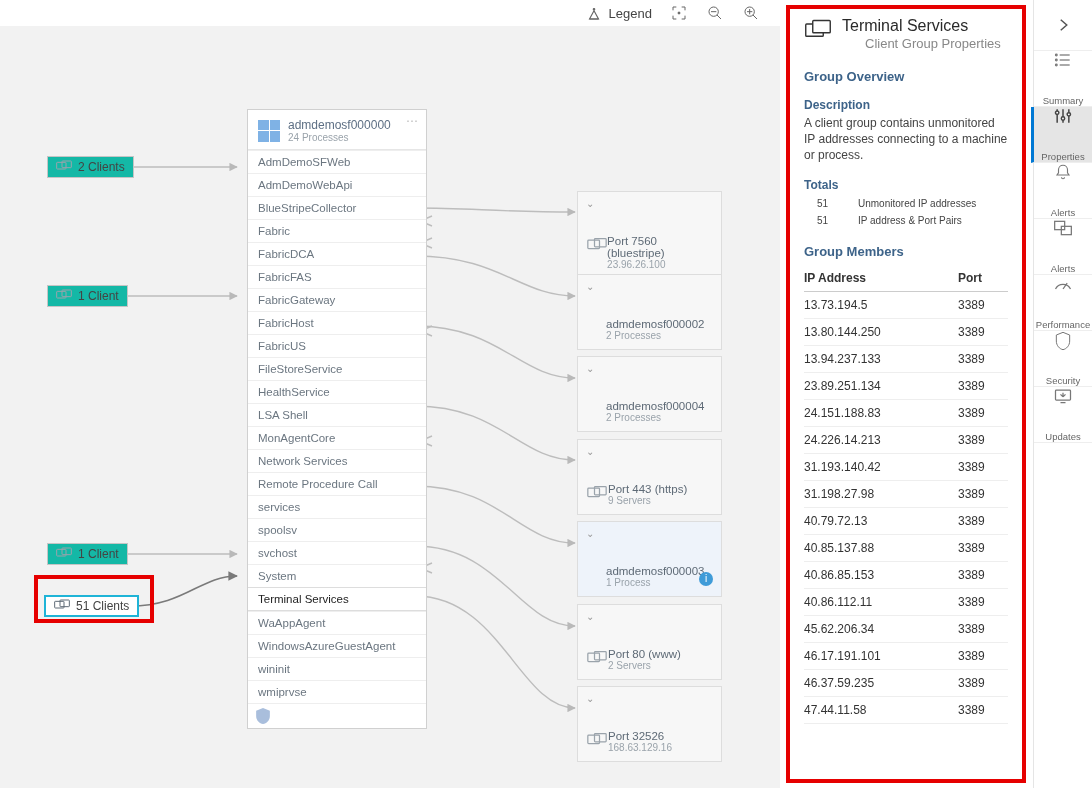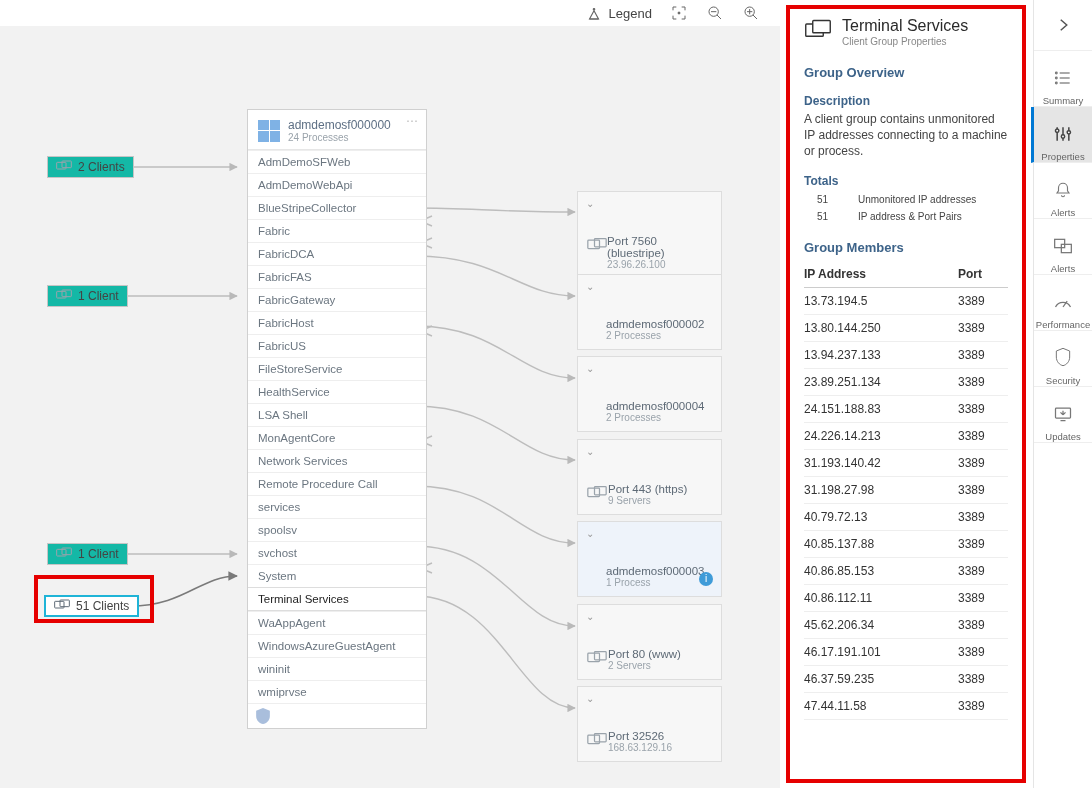--- a/index.html
+++ b/index.html
@@ -84,37 +84,37 @@
   .tnode .info{position:absolute;right:8px;bottom:10px;width:14px;height:14px;border-radius:50%;background:#3f9bd8;color:#fff;font-size:10px;line-height:14px;text-align:center;}
   
   .details {
     position:absolute; left:786px; top:5px; width:240px; height:778px;
     background:#fff; padding:8px 14px 0 14px; box-sizing:border-box;
     border:4px solid #e60000; overflow:hidden;
   }
   .details .dhdr{display:flex;gap:10px;align-items:flex-start;}
   .details .dhdr .dicon{width:28px;height:28px;color:#444;}
   .details h1{font-size:16px;font-weight:400;color:#2a2a2a;margin:0;}
-  .details .dsub{font-size:10px;color:#888;margin-top:1px;}
+  .details .dsub{font-size:13px;color:#888;margin-top:1px;margin-left:23px;}
   .details h2{font-size:13px;color:#3d6389;font-weight:600;margin:18px 0 4px;}
   .details h3{font-size:12px;color:#3d6389;font-weight:600;margin:14px 0 3px;}
   .details .desc{font-size:12px;color:#444;line-height:1.35;}
   .details .tot-row{display:flex;gap:30px;font-size:10px;color:#444;margin:6px 0;}
   .details .tot-row .num{width:24px;text-align:right;}
   .details table{width:100%;border-collapse:collapse;margin-top:6px;}
   .details th{text-align:left;font-size:12px;font-weight:600;color:#333;border-bottom:1px solid #ccc;padding:6px 0;}
   .details td{font-size:12px;color:#333;border-bottom:1px solid #eee;padding:6px 0;}
   .details th.port, .details td.port{width:50px;}
   
   .tabs{
     position:absolute; right:0; top:0; width:58px; height:788px;
     border-left:1px solid #e5e5e5; background:#fff; display:flex;flex-direction:column;
   }
   .tabs .arrow{height:50px;display:flex;align-items:center;justify-content:center;border-bottom:1px solid #eee;color:#555;}
-  .tabs .tab{height:55px;display:flex;flex-direction:column;align-items:center;justify-content:flex-end;gap:8px;border-bottom:1px solid #eee;font-size:9.5px;color:#666;cursor:pointer;}
+  .tabs .tab{height:55px;display:flex;flex-direction:column;align-items:center;justify-content:space-between;gap:8px;border-bottom:1px solid #eee;font-size:9.5px;color:#666;cursor:pointer;}
   .tabs .tab.active{background:#e5e5e5;border-left:3px solid #0078d4;margin-left:-3px;}
   .tabs .tab .ic{color:#666;}
   
   .mon-icon{width:16px;height:14px;}
 </style>
 </head>
 <body>
 
 <div class="canvas-bg"></div>
 

